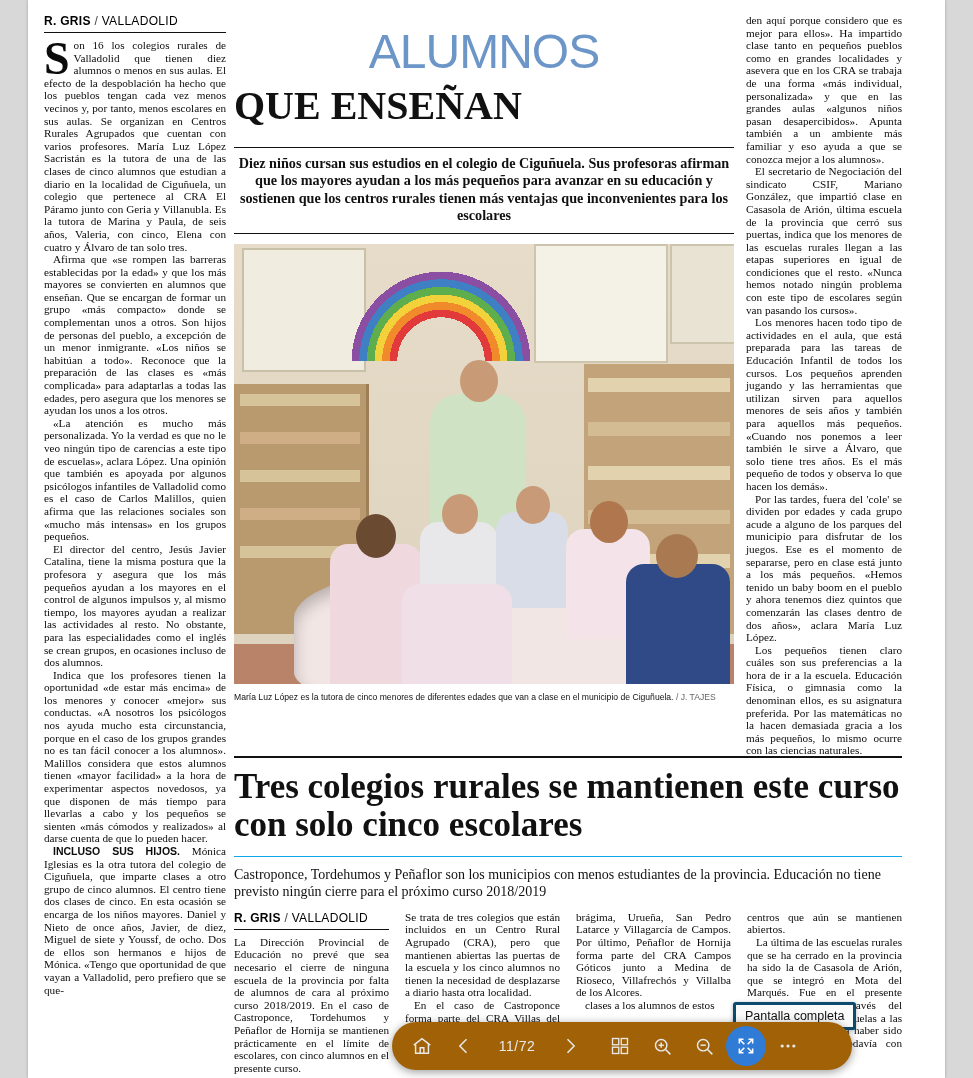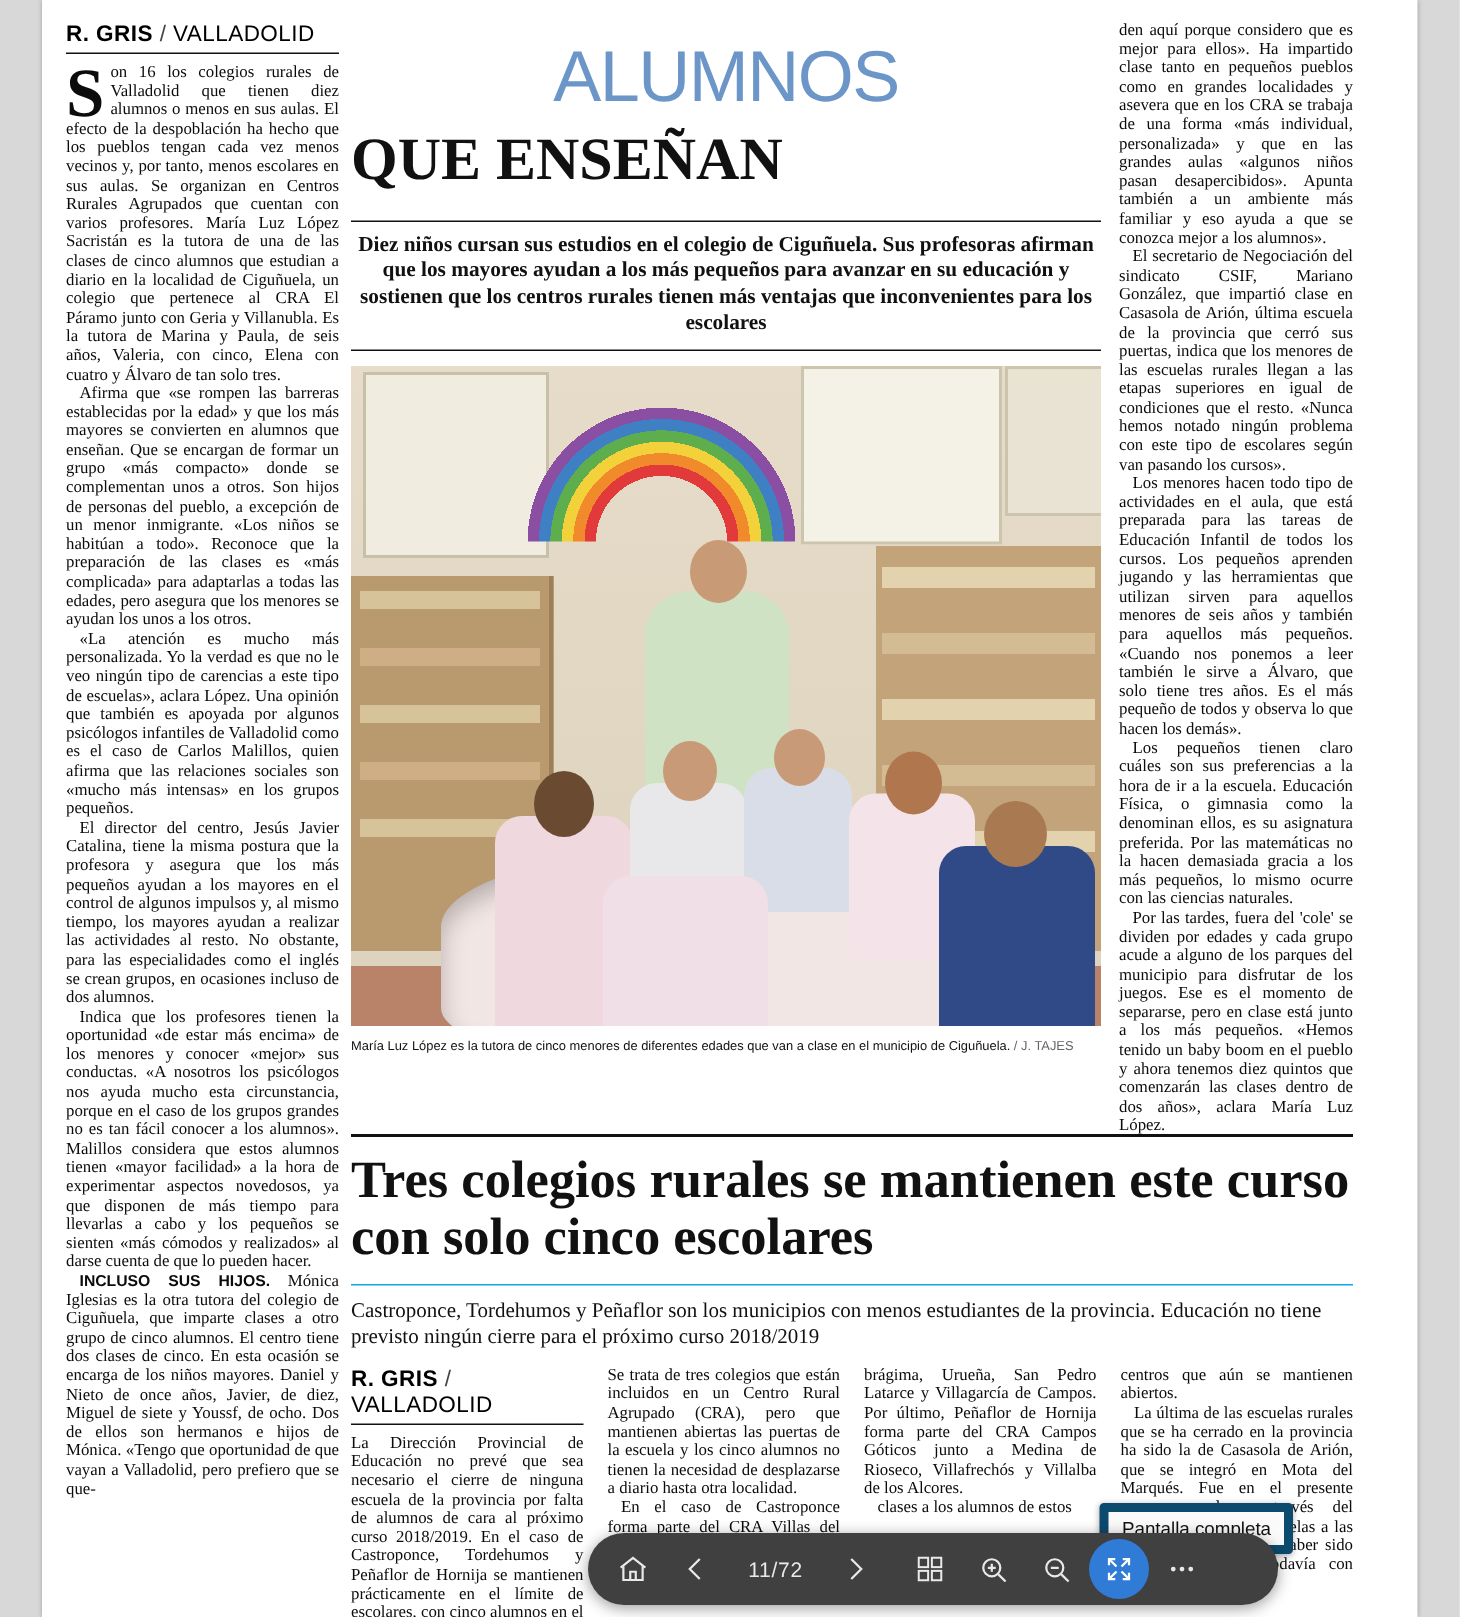--- a/index.html
+++ b/index.html
@@ -13,21 +13,21 @@
     position:absolute;left:28px;top:0;width:917px;height:1078px;
     background:#ffffff;
     box-shadow:0 0 3px rgba(0,0,0,.25);
     overflow:hidden;
   }
   .gutter-left{position:absolute;left:0;top:0;width:28px;height:1078px;background:#d8d8d8;}
   .gutter-right{position:absolute;left:945px;top:0;width:28px;height:1078px;background:#d8d8d8;}
 
   
   .colA{position:absolute;left:16px;top:14px;width:182px;}
-  .byline{font-family:"Liberation Sans",sans-serif;font-size:15px;letter-spacing:.3px;}
+  .byline{font-family:"Liberation Sans",sans-serif;font-size:12px;letter-spacing:.3px;}
   .byline b{font-weight:bold;}
   .byline .sep{color:#444;font-weight:normal;}
   .rule{border-top:1px solid #111;margin:4px 0 6px 0;}
   .body-txt{
     font-size:11.2px;line-height:12.6px;text-align:justify;
     hyphens:auto;color:#0b0b0b;
   }
   .body-txt p{margin:0 0 0 0;text-indent:9px;}
   .body-txt p.first{text-indent:0;}
   .dropcap{
@@ -107,39 +107,39 @@
   .k4{left:332px;top:285px;width:84px;height:110px;background:#f4e4ea;}
   .k4:before{content:"";position:absolute;left:24px;top:-28px;width:38px;height:42px;border-radius:50%;background:#b0774f;}
   .k5{left:392px;top:320px;width:104px;height:126px;background:#2f4a86;}
   .k5:before{content:"";position:absolute;left:30px;top:-30px;width:42px;height:44px;border-radius:50%;background:#a97a52;}
   .k6{left:168px;top:340px;width:110px;height:110px;background:#f0dfe6;}
   .ph-floor{position:absolute;left:0;bottom:0;width:100%;height:40px;background:#b9836a;}
 
   
   .toolbar{
     position:absolute;left:392px;top:1022px;width:440px;height:48px;
-    background:#404040;border-radius:26px;
+    background:#a16207;border-radius:26px;
     display:flex;align-items:center;gap:2px;padding:0 10px;
     box-shadow:0 2px 10px rgba(0,0,0,.4);
   }
   .tb-btn{
     width:40px;height:40px;border-radius:50%;
     display:flex;align-items:center;justify-content:center;
     color:#e9e9ea;cursor:pointer;
   }
   .tb-btn svg{display:block;}
   .tb-page{
     color:#e9e9ea;font-family:"Liberation Sans",sans-serif;font-size:14px;
     min-width:62px;text-align:center;letter-spacing:.5px;
   }
   .tb-sep{width:6px;}
   .tb-fs{background:#2f7bd6;border-radius:50%;}
   .tooltip{
     position:absolute;left:733px;top:1002px;
-    background:#fafafa;border:6px solid #0c4a6e;border-radius:3px;
+    background:#fafafa;border:3px solid #0c4a6e;border-radius:3px;
     font-family:"Liberation Sans",sans-serif;font-size:12.5px;color:#111;
     padding:4px 9px;box-shadow:0 1px 4px rgba(0,0,0,.3);
     white-space:nowrap;
   }
 </style>
 </head>
 <body>
 
 <div class="gutter-left"></div>
 <div class="gutter-right"></div>
@@ -189,22 +189,22 @@
       <span>María Luz López es la tutora de cinco menores de diferentes edades que van a clase en el municipio de Ciguñuela.</span>
       <span class="credit">/ J. TAJES</span>
     </div>
   </div>
 
   <div class="colC">
     <div class="body-txt">
       <p class="first">den aquí porque considero que es mejor para ellos». Ha impartido clase tanto en pequeños pueblos como en grandes localidades y asevera que en los CRA se trabaja de una forma «más individual, personalizada» y que en las grandes aulas «algunos niños pasan desapercibidos». Apunta también a un ambiente más familiar y eso ayuda a que se conozca mejor a los alumnos».</p>
       <p>El secretario de Negociación del sindicato CSIF, Mariano González, que impartió clase en Casasola de Arión, última escuela de la provincia que cerró sus puertas, indica que los menores de las escuelas rurales llegan a las etapas superiores en igual de condiciones que el resto. «Nunca hemos notado ningún problema con este tipo de escolares según van pasando los cursos».</p>
       <p>Los menores hacen todo tipo de actividades en el aula, que está preparada para las tareas de Educación Infantil de todos los cursos. Los pequeños aprenden jugando y las herramientas que utilizan sirven para aquellos menores de seis años y también para aquellos más pequeños. «Cuando nos ponemos a leer también le sirve a Álvaro, que solo tiene tres años. Es el más pequeño de todos y observa lo que hacen los demás».</p>
+      <p>Por las tardes, fuera del 'cole' se dividen por edades y cada grupo acude a alguno de los parques del municipio para disfrutar de los juegos. Ese es el momento de separarse, pero en clase está junto a los más pequeños. «Hemos tenido un baby boom en el pueblo y ahora tenemos diez quintos que comenzarán las clases dentro de dos años», aclara María Luz López.</p>
       <p>Los pequeños tienen claro cuáles son sus preferencias a la hora de ir a la escuela. Educación Física, o gimnasia como la denominan ellos, es su asignatura preferida. Por las matemáticas no la hacen demasiada gracia a los más pequeños, lo mismo ocurre con las ciencias naturales.</p>
-      <p>Por las tardes, fuera del 'cole' se dividen por edades y cada grupo acude a alguno de los parques del municipio para disfrutar de los juegos. Ese es el momento de separarse, pero en clase está junto a los más pequeños. «Hemos tenido un baby boom en el pueblo y ahora tenemos diez quintos que comenzarán las clases dentro de dos años», aclara María Luz López.</p>
     </div>
   </div>
 
   <div class="lower">
     <div class="lower-rule"></div>
     <h2 class="lower-head">Tres colegios rurales se mantienen este curso con solo cinco escolares</h2>
     <div class="lower-sum">Castroponce, Tordehumos y Peñaflor son los municipios con menos estudiantes de la provincia. Educación no tiene previsto ningún cierre para el próximo curso 2018/2019</div>
     <div class="lower-cols">
       <div class="lcol">
         <div class="byline">

